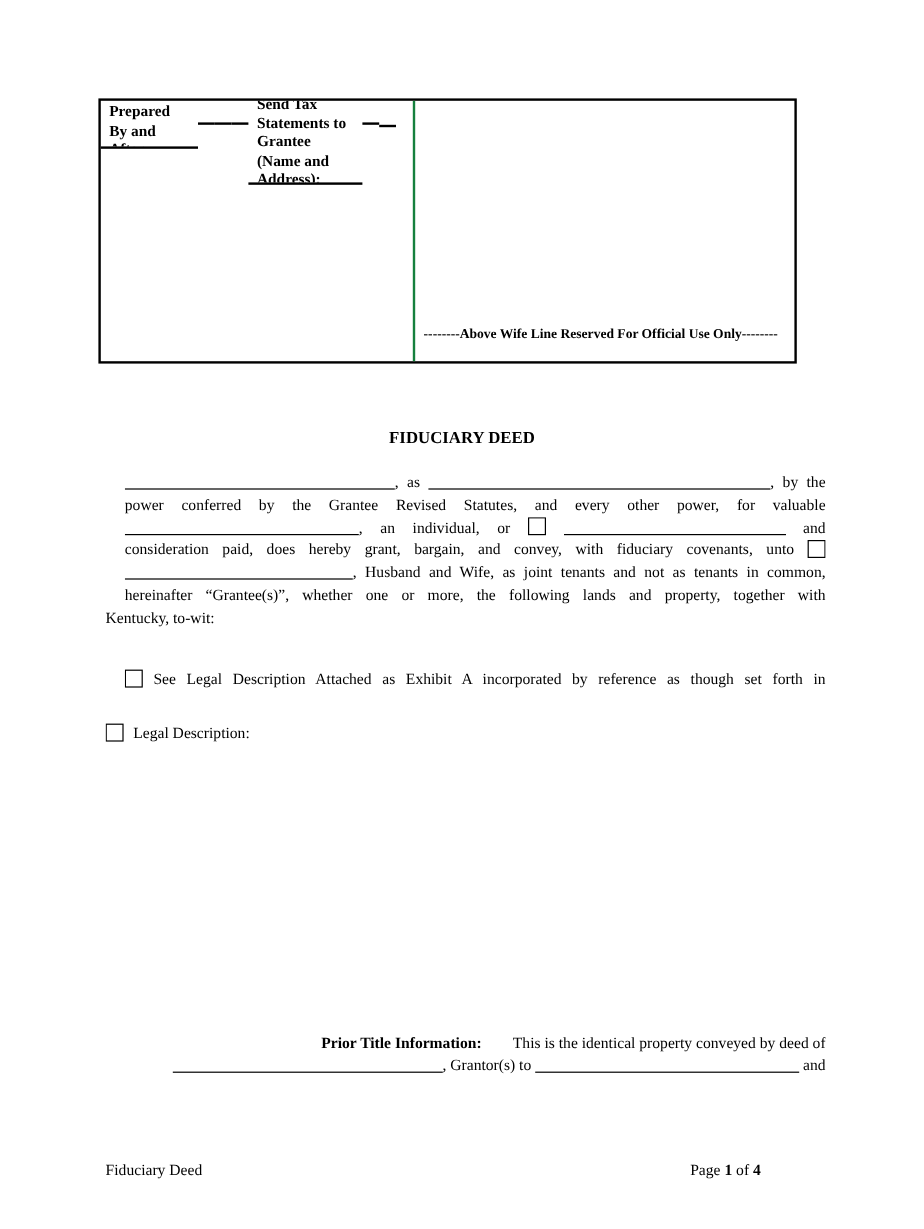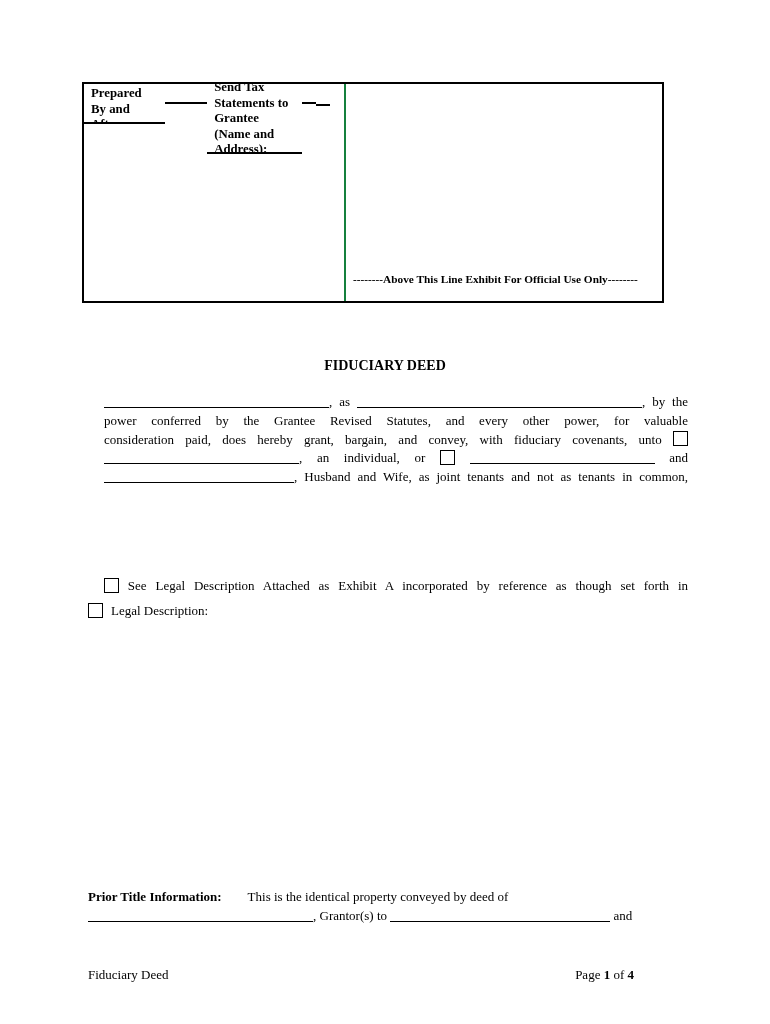--- a/index.html
+++ b/index.html
@@ -32,23 +32,23 @@
   .doc-title{
     position:absolute;left:0;top:357px;width:770px;text-align:center;
     font-weight:bold;font-size:14px;line-height:17px;
   }
 
   
   .tblock{position:absolute;left:88px;width:600px;font-size:13px;}
   .tline{line-height:18.8px;height:18.8px;overflow:hidden;}
   .tline.just{text-align:justify;text-align-last:justify;margin-left:16px;}
   .deed-para{top:393px;}
-  .exhibit-clause{top:577px;}
+  .exhibit-clause{top:557px;}
   .legal-desc-clause{top:602px;}
-  .prior-title{top:888px;}
+  .prior-title{top:860px;text-align:right;}
 
   .blank{
     display:inline-block;border-bottom:1.2px solid #000;height:10px;
     vertical-align:-2px;
   }
   .cb{
     display:inline-block;width:13px;height:13px;border:1.5px solid #000;
     vertical-align:-2.5px;background:#fff;
   }
   .gap{display:inline-block;height:1px;}
@@ -70,32 +70,34 @@
         <div class="hrow" style="height: 36px;">Prepared By and After Recording Return to:</div>
         <div class="hrow" style="height: 16px;"></div>
         <div class="hrow" style="height: 16px;"></div>
         <div class="hrow" style="height: 16px;"></div>
         <div class="hrow" style="height: 66px; display: flex; align-items: center;">Send Tax Statements to Grantee (Name and Address):</div>
         <div class="hrow" style="height: 16px;"></div>
         <div class="hrow" style="height: 18px;"></div>
         <div class="hrow" style="height: 19px;"></div>
       </div>
     <div class="right-col">
-      <div class="official-use">--------Above This Line Exhibit For Official Use Only--------</div>
+      <div class="official-use">--------Above Wife Line Reserved For Official Use Only--------</div>
     </div>
   </div>
 
   <div class="doc-title">FIDUCIARY DEED</div>
 
   <div class="tblock deed-para">
       <div class="tline just"><span class="blank" style="width: 225px;"></span>, as <span class="blank" style="width: 285px;"></span>, by the</div>
       <div class="tline just">power conferred by the Grantee Revised Statutes, and every other power, for valuable</div>
+      <div class="tline just"><span class="blank" style="width: 195px;"></span>, an individual, or <span class="cb"></span> <span class="blank" style="width: 185px;"></span> and</div>
       <div class="tline just">consideration paid, does hereby grant, bargain, and convey, with fiduciary covenants, unto <span class="cb"></span></div>
-      <div class="tline just"><span class="blank" style="width: 195px;"></span>, an individual, or <span class="cb"></span> <span class="blank" style="width: 185px;"></span> and</div>
       <div class="tline just"><span class="blank" style="width: 190px;"></span>, Husband and Wife, as joint tenants and not as tenants in common,</div>
+      <div class="tline just">hereinafter “Grantee(s)”, whether one or more, the following lands and property, together with</div>
+      <div class="tline">Kentucky, to-wit:</div>
     </div>
 
   <div class="tblock exhibit-clause">
       <div class="tline just"><span class="cb"></span> See Legal Description Attached as Exhibit A incorporated by reference as though set forth in</div>
     </div>
 
   <div class="tblock legal-desc-clause">
       <div class="tline"><span class="cb"></span><span class="gap" style="width: 8px;"></span>Legal Description:</div>
     </div>
 

